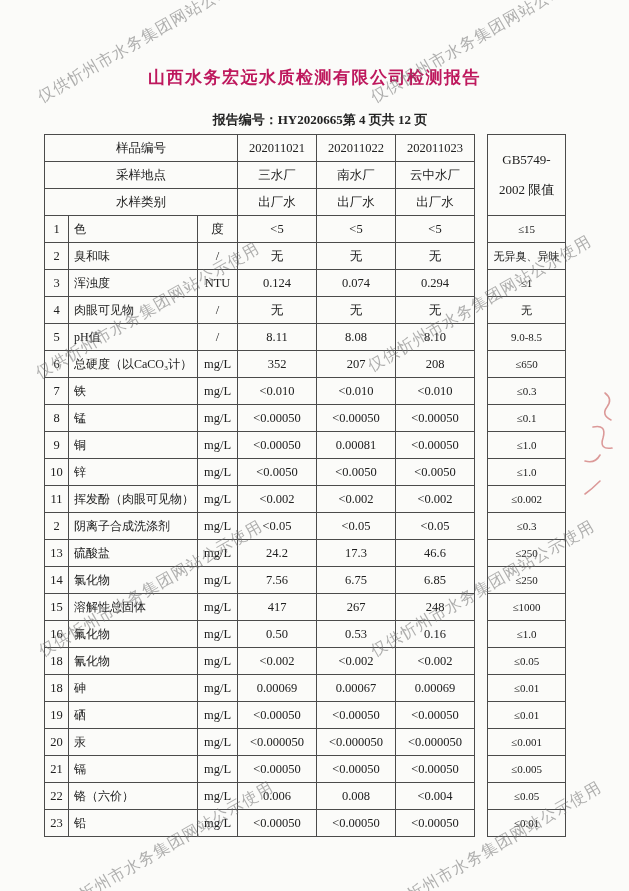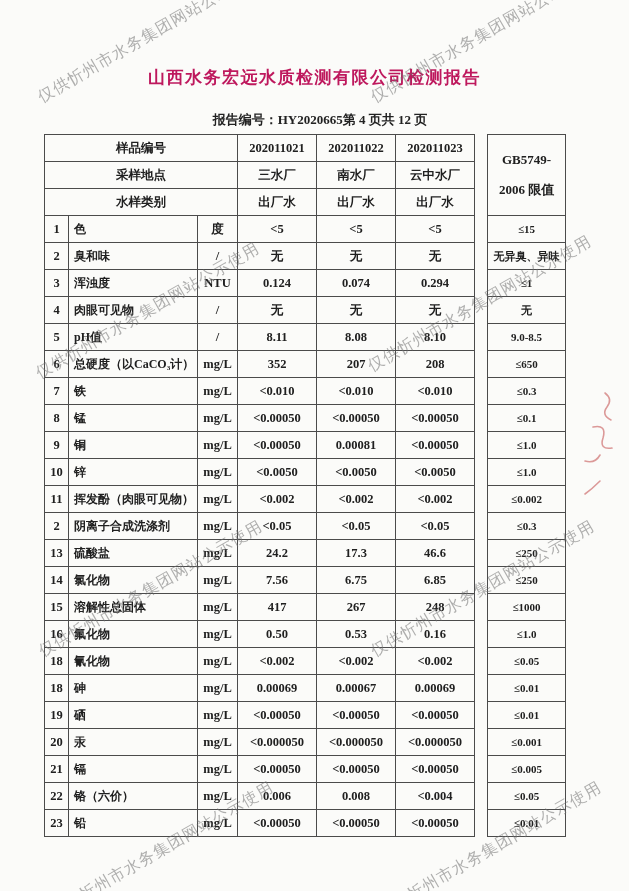--- a/index.html
+++ b/index.html
@@ -11,21 +11,21 @@
   .title{
     position:absolute;top:66px;left:0;right:0;text-align:center;
     font-size:17px;font-weight:bold;letter-spacing:1.5px;
     font-family:"Liberation Sans","DejaVu Sans",sans-serif;color:#be185d;
   }
   .meta{
     position:absolute;top:111px;left:55px;right:44px;
     display:flex;justify-content:center;align-items:baseline;
     font-size:13px;font-weight:600;color:#222;
   }
-  .tablewrap{position:absolute;top:134px;left:44px;font-weight:bold;}
+  .tablewrap{position:absolute;top:134px;left:44px;}
   table{border-collapse:collapse;table-layout:fixed;width:521px;}
   td{
     border:1px solid #4b4b4b;height:26px;padding:0;text-align:center;
     font-size:12.5px;line-height:26px;white-space:nowrap;overflow:hidden;color:#202020;
   }
   td.c-name{text-align:left;padding-left:5px;font-size:12px;}
   td.c-limit{font-size:11px;}
   td.spacer{border-top:none;border-bottom:none;}
   td.limit-head{vertical-align:middle;font-size:13px;line-height:normal;}
   td.limit-head .l1,.limit-head .l2{display:block;line-height:30px;}
@@ -81,21 +81,21 @@
       </colgroup>
       <tbody>
         <tr>
           <td colspan="3">样品编号</td>
           <td>202011021</td>
           <td>202011022</td>
           <td>202011023</td>
           <td class="spacer" rowspan="26"></td>
           <td class="limit-head" rowspan="3">
             <span class="l1">GB5749-</span>
-            <span class="l2">2006 限值</span>
+            <span class="l2">2002 限值</span>
           </td>
         </tr>
         <tr>
           <td colspan="3">采样地点</td>
           <td>三水厂</td>
           <td>南水厂</td>
           <td>云中水厂</td>
         </tr>
         <tr>
           <td colspan="3">水样类别</td>

